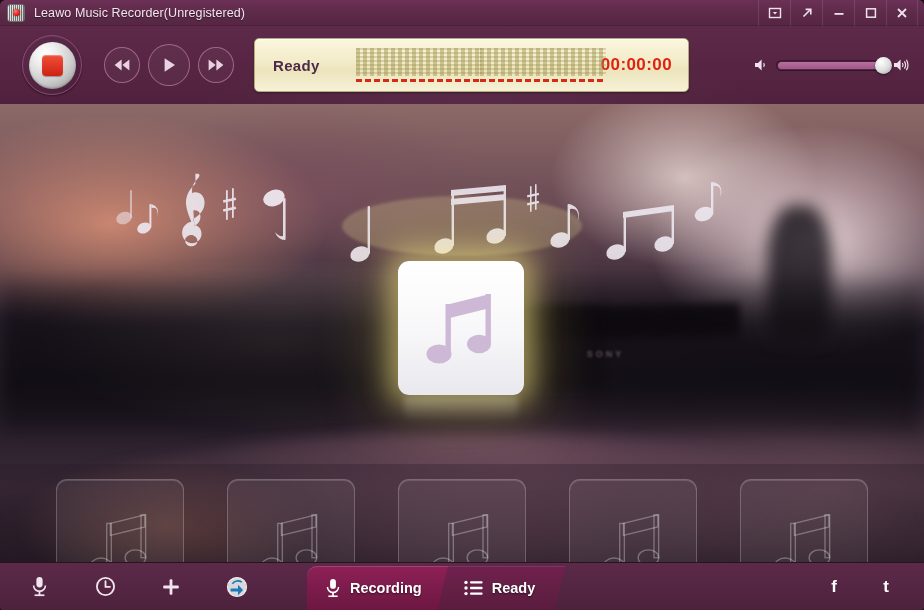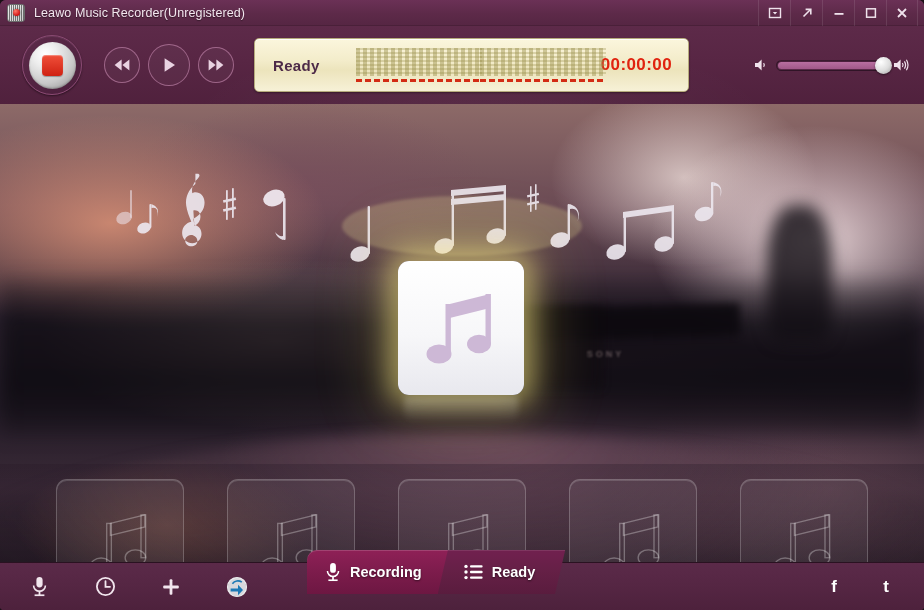--- a/index.html
+++ b/index.html
@@ -229,21 +229,21 @@
   #bottombar {
     position:absolute; left:0; bottom:0; width:924px; height:48px;
     background:linear-gradient(to bottom,#5b2a49 0%, #552643 50%, #4d213c 100%);
     border-top:1px solid rgba(0,0,0,.45);
     display:flex; align-items:center;
   }
   .bbtn {
     width:50px; height:48px; display:flex; align-items:center; justify-content:center;
     color:#f2e6ee;
   }
-  #tabs { position:absolute; left:307px; bottom:0; display:flex; height:60px; }
+  #tabs { position:absolute; left:307px; bottom:0; display:flex; height:44px; }
   .tab {
     height:44px; display:flex; align-items:center; padding:0 22px 0 18px;
     color:#ffffff; font-size:14.5px; font-weight:bold;
     text-shadow:0 1px 2px rgba(0,0,0,.55);
     position:relative;
   }
   .tab .ticon { margin-right:9px; display:flex; }
   #tab-recording {
     background:linear-gradient(to bottom,#8f2057 0%, #7d1c4c 48%, #6d1742 100%);
     border-radius:10px 0 0 0;

